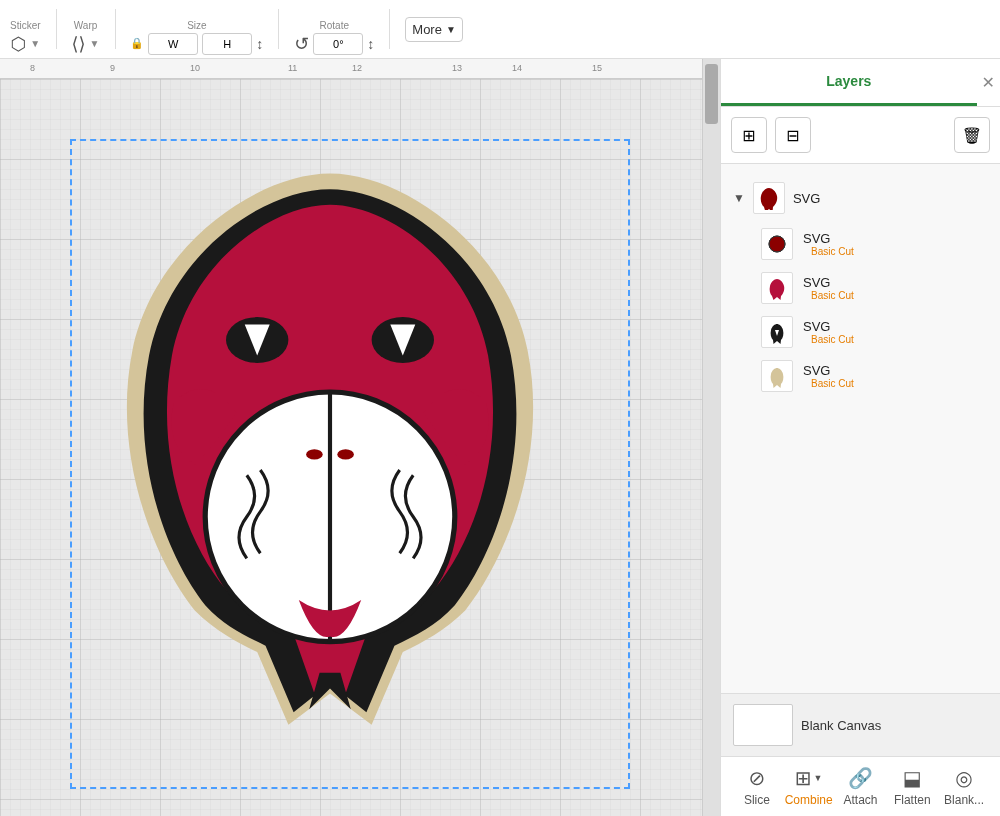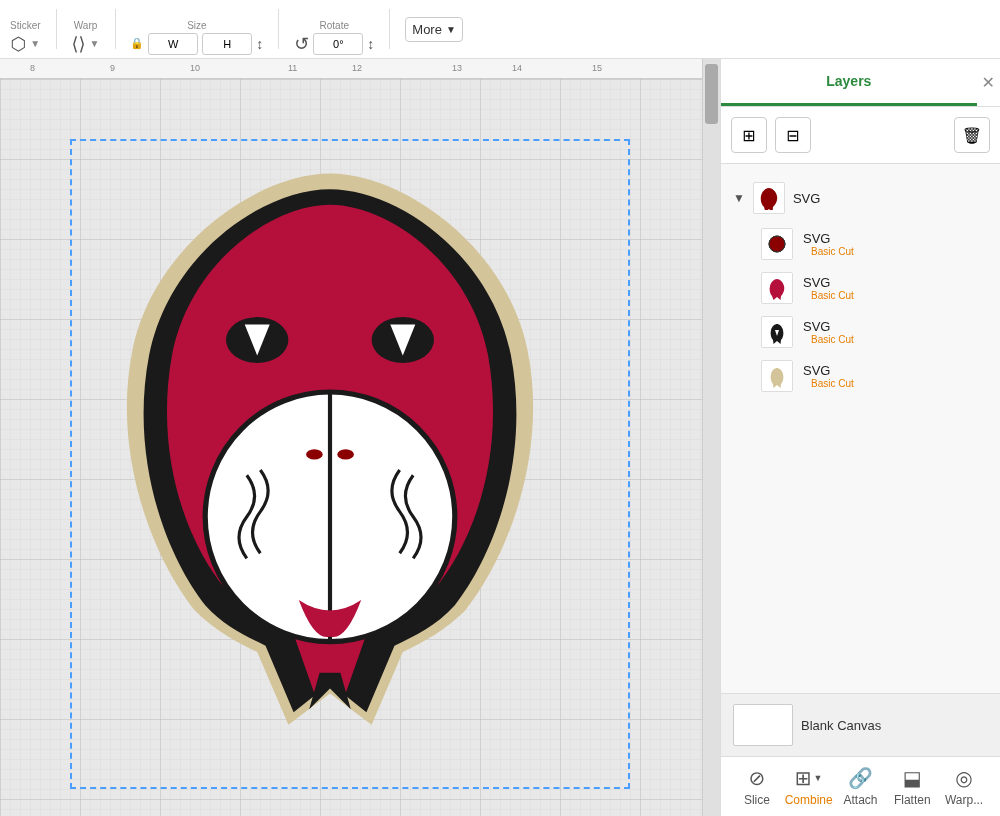--- a/index.html
+++ b/index.html
@@ -563,17 +563,17 @@
       <div class="bottom-btn">
         <span class="bottom-btn-icon">🔗</span>
         <span class="bottom-btn-label">Attach</span>
       </div>
       <div class="bottom-btn">
         <span class="bottom-btn-icon">⬓</span>
         <span class="bottom-btn-label">Flatten</span>
       </div>
       <div class="bottom-btn">
         <span class="bottom-btn-icon">◎</span>
-        <span class="bottom-btn-label">Warp...</span>
+        <span class="bottom-btn-label">Blank...</span>
       </div>
     </div>
   </div>
 </div>
 
 </body></html>

